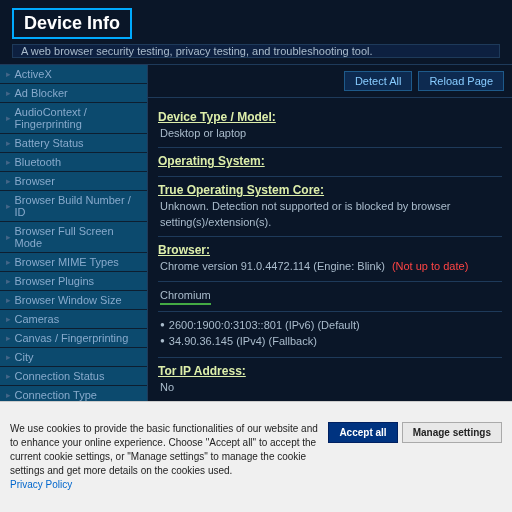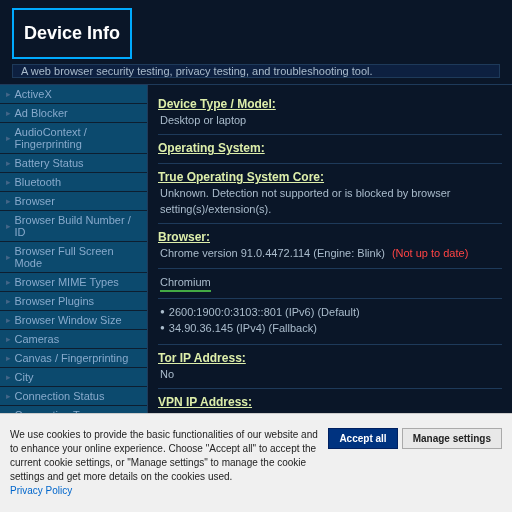--- a/index.html
+++ b/index.html
@@ -16,21 +16,21 @@
 
     
     #header {
       background: #0a1628;
       padding: 8px 12px 6px 12px;
       border-bottom: 1px solid #1e3a5a;
     }
     #title-box {
       display: inline-block;
       border: 2px solid #00aaff;
-      padding: 13px 10px;
+      padding: 3px 10px;
       margin-bottom: 5px;
     }
     #title-text {
       font-size: 18px;
       font-weight: bold;
       color: #ffffff;
     }
     #subtitle {
       font-size: 11px;
       color: #aabccc;
@@ -140,21 +140,21 @@
     }
 
     
     #cookie-banner {
       position: absolute;
       bottom: 0;
       left: 0;
       right: 0;
       background: #f0f0f0;
       color: #222;
-      padding: 14px 10px;
+      padding: 20px 10px;
       font-size: 10px;
       border-top: 1px solid #ccc;
       display: flex;
       gap: 8px;
       align-items: flex-start;
     }
     #cookie-text {
       flex: 1;
       line-height: 1.4;
     }
@@ -217,20 +217,24 @@
       <div class="sidebar-item">Connection Status</div>
       <div class="sidebar-item">Connection Type</div>
       <div class="sidebar-item">Content-Filtering</div>
       <div class="sidebar-item">Cookies</div>
       <div class="sidebar-item">Country</div>
       <div class="sidebar-item">CPU</div>
     </div>
 
   <div id="content-area">
 
+    <div id="toolbar">
+      <button class="toolbar-btn">Detect All</button>
+      <button class="toolbar-btn">Reload Page</button>
+    </div>
 
     <div id="info-content">
 
       <div class="info-section">
         <div class="info-label">Device Type / Model:</div>
         <div class="info-value">Desktop or laptop</div>
       </div>
 
       <div class="info-section">
         <div class="info-label">Operating System:</div>

